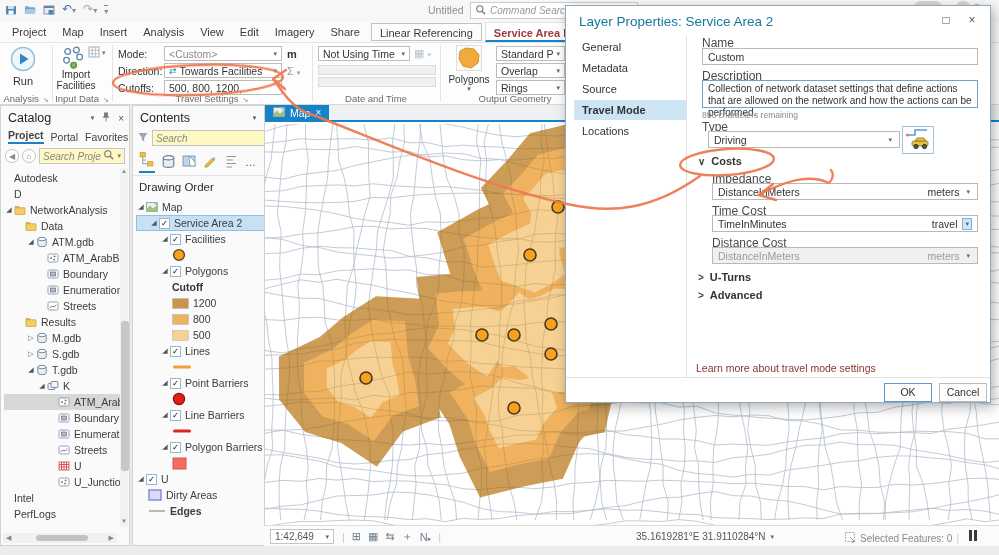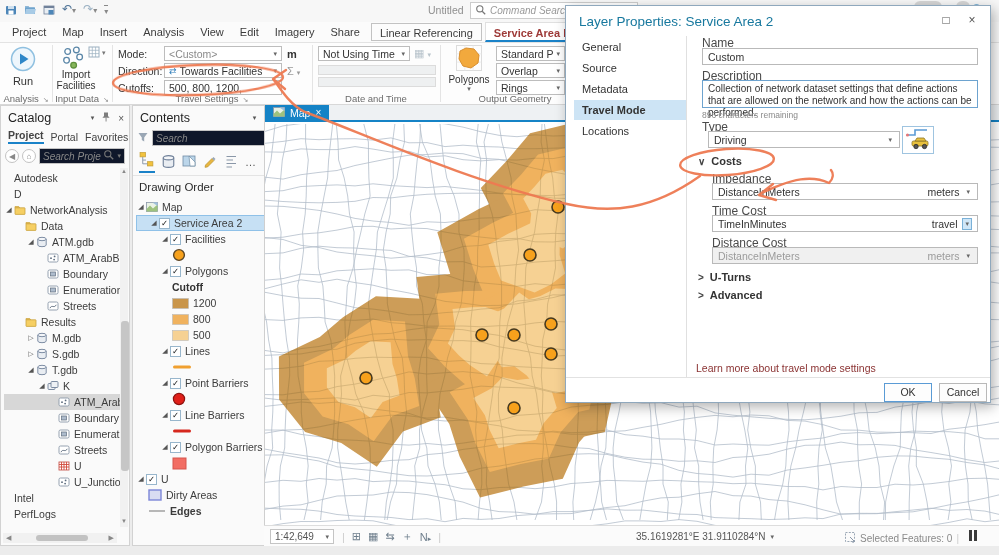--- a/index.html
+++ b/index.html
@@ -50,21 +50,21 @@
 .panel{position:absolute;top:105px;height:441px;background:#fafafa;border:1px solid #d2d2d2}
 #catalog{left:0;width:130px}
 #contents{left:132px;width:160px}
 .phead{display:flex;align-items:center;padding:5px 5px 2px 7px;font-size:12.5px;color:#1f1f1f}
 .phico{margin-left:auto;display:flex;gap:6px;color:#555;font-size:10px;align-items:center}
 .cat-tabs{display:flex;gap:7px;padding:2px 7px 1px 7px;font-size:10.5px;color:#444;align-items:center}
 .cat-tab.active{font-weight:bold;border-bottom:2px solid #1a82c8;padding-bottom:1px}
 .menu-glyph{margin-left:auto;color:#555;font-size:10px}
 .searchrow{display:flex;align-items:center;margin:3px 4px 2px 4px;gap:3px}
 .circbtn{width:14px;height:14px;border:1px solid #c3c3c3;border-radius:8px;color:#888;font-size:8px;display:flex;align-items:center;justify-content:center;background:#fff}
-.sbox{flex:1;display:flex;align-items:center;border:1px solid #c4c4c4;background:#0f172a;height:16px;padding:0 3px;gap:2px}
+.sbox{flex:1;display:flex;align-items:center;border:1px solid #c4c4c4;background:#fef9c3;height:16px;padding:0 3px;gap:2px}
 .sbox input{border:0;outline:0;width:100%;font:italic 10px "Liberation Sans",sans-serif;color:#888;background:transparent;min-width:10px}
 .sbox input::placeholder{font-style:italic;color:#888}
 .sbox .caret{color:#777;font-size:7px}
 .tree{position:absolute;left:3px;right:9px;overflow:hidden;font-size:10.5px;color:#3c3c3c}
 #cat-tree{top:64px;bottom:16px}
 #con-tree{top:93px;bottom:4px}
 .trow{display:flex;align-items:center;height:16px;white-space:nowrap}
 .trow.sel-gray{background:#d7d7d7}
 .trow.sel-blue{background:#c6e0f4;border:1px solid #8fc1e8}
 .exp{width:10px;font-size:7px;color:#555;text-align:center;flex:none}
@@ -936,22 +936,22 @@
       </div>
   </div>
   <div class="bottomstrip"></div>
 
   <div class="dialog">
     <div class="dtitle">Layer Properties: Service Area 2</div>
     <div class="dbtn dmax">□</div>
     <div class="dbtn dclose">×</div>
     <div class="dnav" id="dnav">
         <div class="dnav-item">General</div>
+        <div class="dnav-item">Metadata</div>
         <div class="dnav-item">Source</div>
-        <div class="dnav-item">Metadata</div>
         <div class="dnav-item active">Travel Mode</div>
         <div class="dnav-item">Locations</div>
       </div>
 
     <div class="dlabel" style="left:136px;top:30px">Name</div>
     <div class="dfld" style="left:136px;top:42px;width:276px">
         <span>Custom</span>
       </div>
 
     <div class="dlabel" style="left:136px;top:63px">Description</div>

